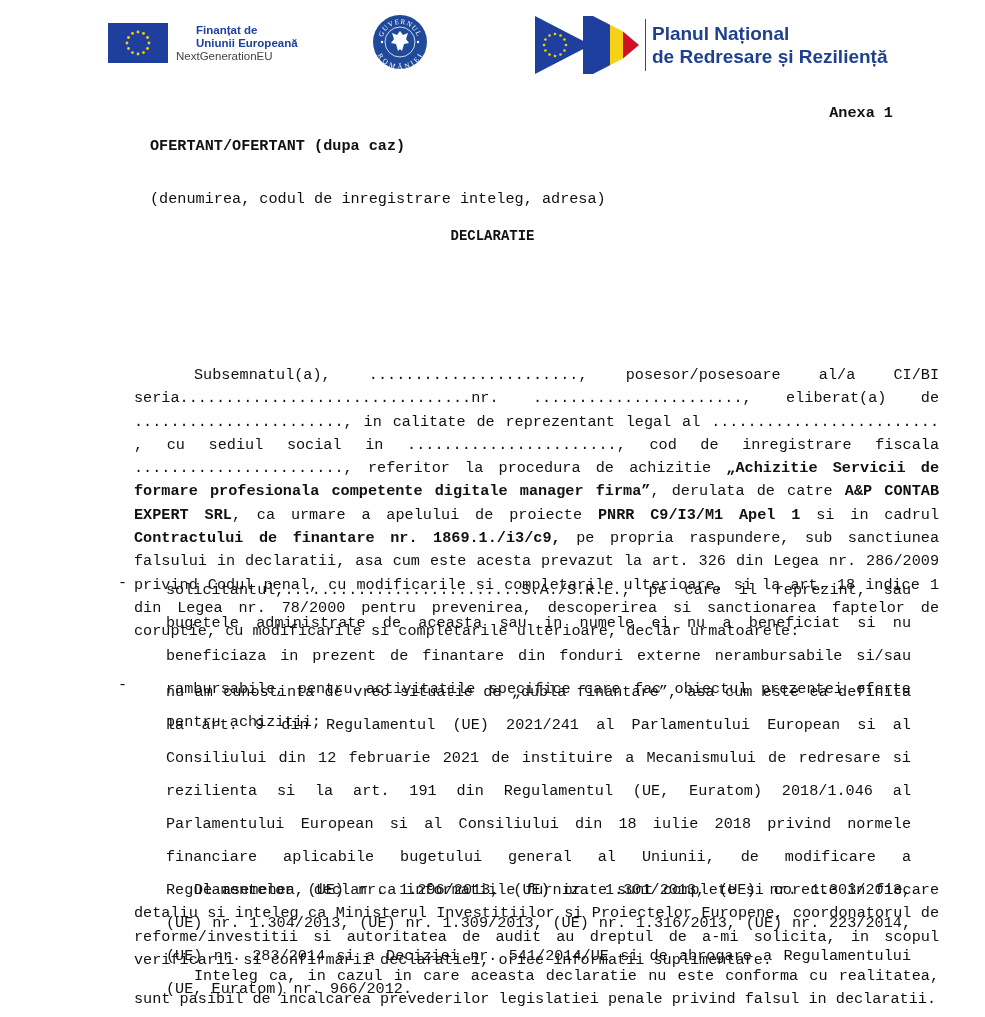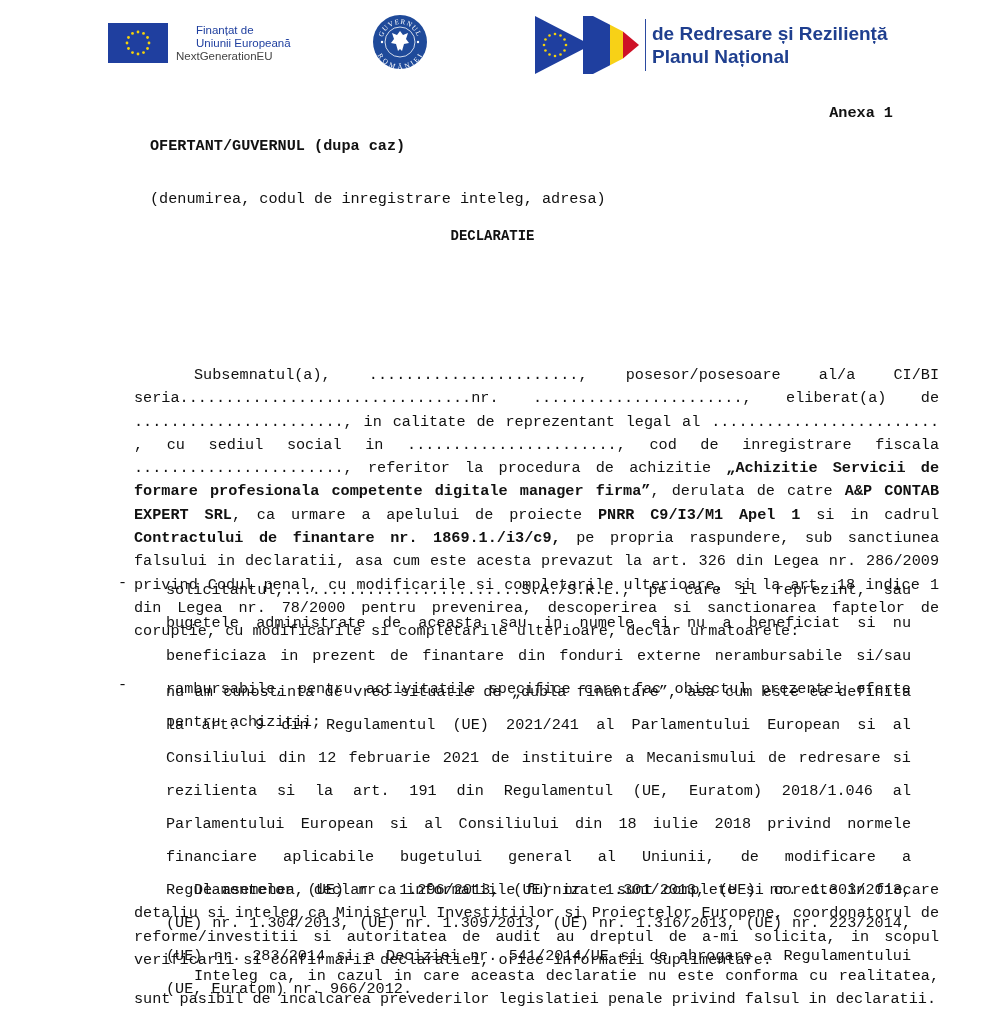--- a/index.html
+++ b/index.html
@@ -6,21 +6,21 @@
   body {
     width: 985px; height: 1017px; overflow: hidden; position: relative;
     font-family: "Liberation Sans", "DejaVu Sans", sans-serif;
     color: #111;
   }
   .header { position: absolute; left: 0; top: 0; width: 985px; height: 90px; }
   .eu-logo { position: absolute; left: 108px; top: 23px; display: flex; align-items: center; }
   .eu-flag { width: 60px; height: 40px; background: #1f3f9f; position: relative; }
   .eu-flag svg { position: absolute; left: 0; top: 0; }
   .eu-text { margin-left: 8px; line-height: 13px; font-size: 11.5px; }
-  .eu-text .l1, .eu-text .l2 { color: #1f3f9f; font-weight: normal; padding-left: 20px; }
+  .eu-text .l1, .eu-text .l2 { color: #1f3f9f; font-weight: bold; padding-left: 20px; }
   .eu-text .l3 { color: #444; }
   .gov-logo { position: absolute; left: 372px; top: 14px; width: 56px; height: 56px; }
   .pnrr-logo { position: absolute; left: 535px; top: 16px; display: flex; align-items: center; }
   .pnrr-divider { width: 1px; height: 52px; background: #2b4aa0; margin-left: 6px; margin-right: 6px; }
   .pnrr-text { color: #1f3f8f; font-weight: bold; font-size: 19px; line-height: 23px; }
 
   .doc { position: absolute; left: 0; top: 0; width: 985px; font-size: 15.2px; }
   .p-abs { position: absolute; margin: 0; font-family: Liberation Mono, monospace; }
   .annex { right: 92px; top: 104px; font-weight: bold; }
   .ofertant { left: 150px; top: 137px; font-weight: bold; }
@@ -108,29 +108,29 @@
           <circle cx="25.5" cy="19.473720558371177" r="1.3" fill="#f5d20a"></circle>
           <circle cx="29.526279441628823" cy="23.499999999999993" r="1.3" fill="#f5d20a"></circle>
         </g>
       <polygon points="48,0 58,0 58,58 48,58" fill="#1f3f9f"></polygon>
       <polygon points="58,0 75,8.8 75,49.2 58,58" fill="#1f3f9f"></polygon>
       <polygon points="75,8.8 88,15.5 88,42.5 75,49.2" fill="#f7d117"></polygon>
       <polygon points="88,15.5 104,29 88,42.5" fill="#ce1126"></polygon>
     </svg>
     <div class="pnrr-divider"></div>
     <div class="pnrr-text">
+      <div>Planul Național</div>
       <div>de Redresare și Reziliență</div>
-      <div>Planul Național</div>
     </div>
   </div>
 </div>
 
 <div class="doc">
   <p class="p-abs annex">Anexa 1</p>
-  <p class="p-abs ofertant">OFERTANT/GUVERNUL (dupa caz)</p>
+  <p class="p-abs ofertant">OFERTANT/OFERTANT (dupa caz)</p>
   <p class="p-abs denumire">(denumirea, codul de inregistrare inteleg, adresa)</p>
   <p class="p-abs decl-title">DECLARATIE</p>
   <div class="p-abs subtitle">
   </div>
 
   <p class="p-abs body-text para1"><span class="indent"></span><span>Subsemnatul(a), ......................., posesor/posesoare al/a CI/BI seria................................nr. ......................., eliberat(a) de ......................., in calitate de reprezentant legal al ......................... , cu sediul social in ......................., cod de inregistrare fiscala ......................., referitor la procedura de achizitie </span><span class="bold">„Achizitie Servicii de formare profesionala competente digitale manager firma”</span><span>, derulata de catre </span><span class="bold">A&amp;P CONTAB EXPERT SRL</span><span>, ca urmare a apelului de proiecte </span><span class="bold">PNRR C9/I3/M1 Apel 1</span><span> si in cadrul </span><span class="bold">Contractului de finantare nr. 1869.1./i3/c9,</span><span> pe propria raspundere, sub sanctiunea falsului in declaratii, asa cum este acesta prevazut la art. 326 din Legea nr. 286/2009 privind Codul penal, cu modificarile si completarile ulterioare, si la art. 18 indice 1 din Legea nr. 78/2000 pentru prevenirea, descoperirea si sanctionarea faptelor de coruptie, cu modificarile si completarile ulterioare, declar urmatoarele:</span></p>
 
   <div class="p-abs bullets">
     <div class="bullet b1">
       <span class="dash">-</span>

